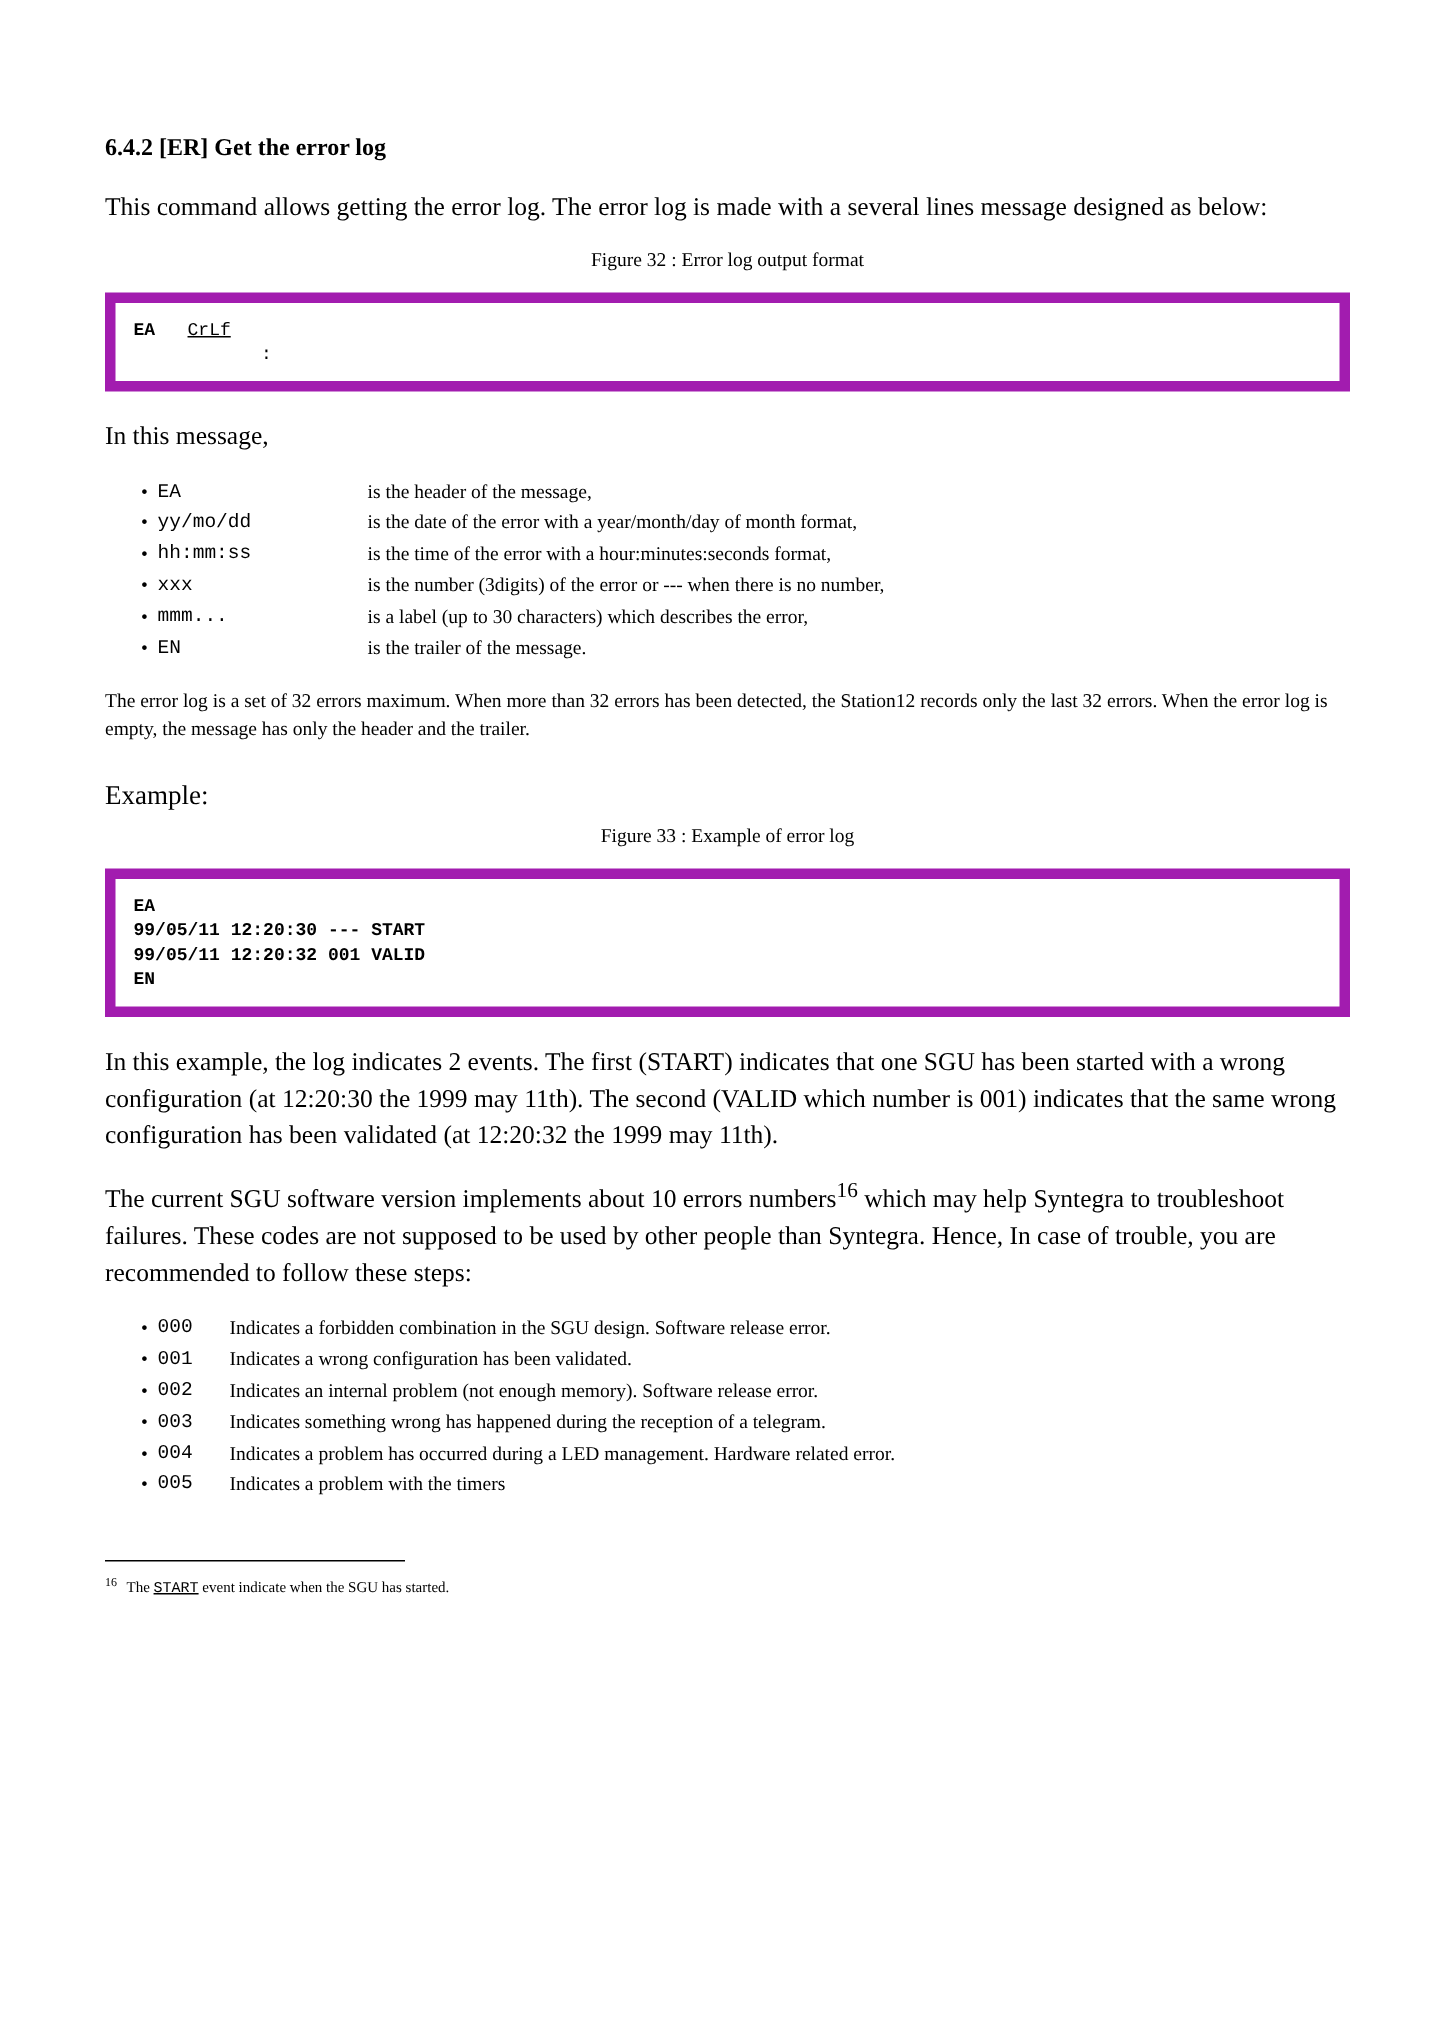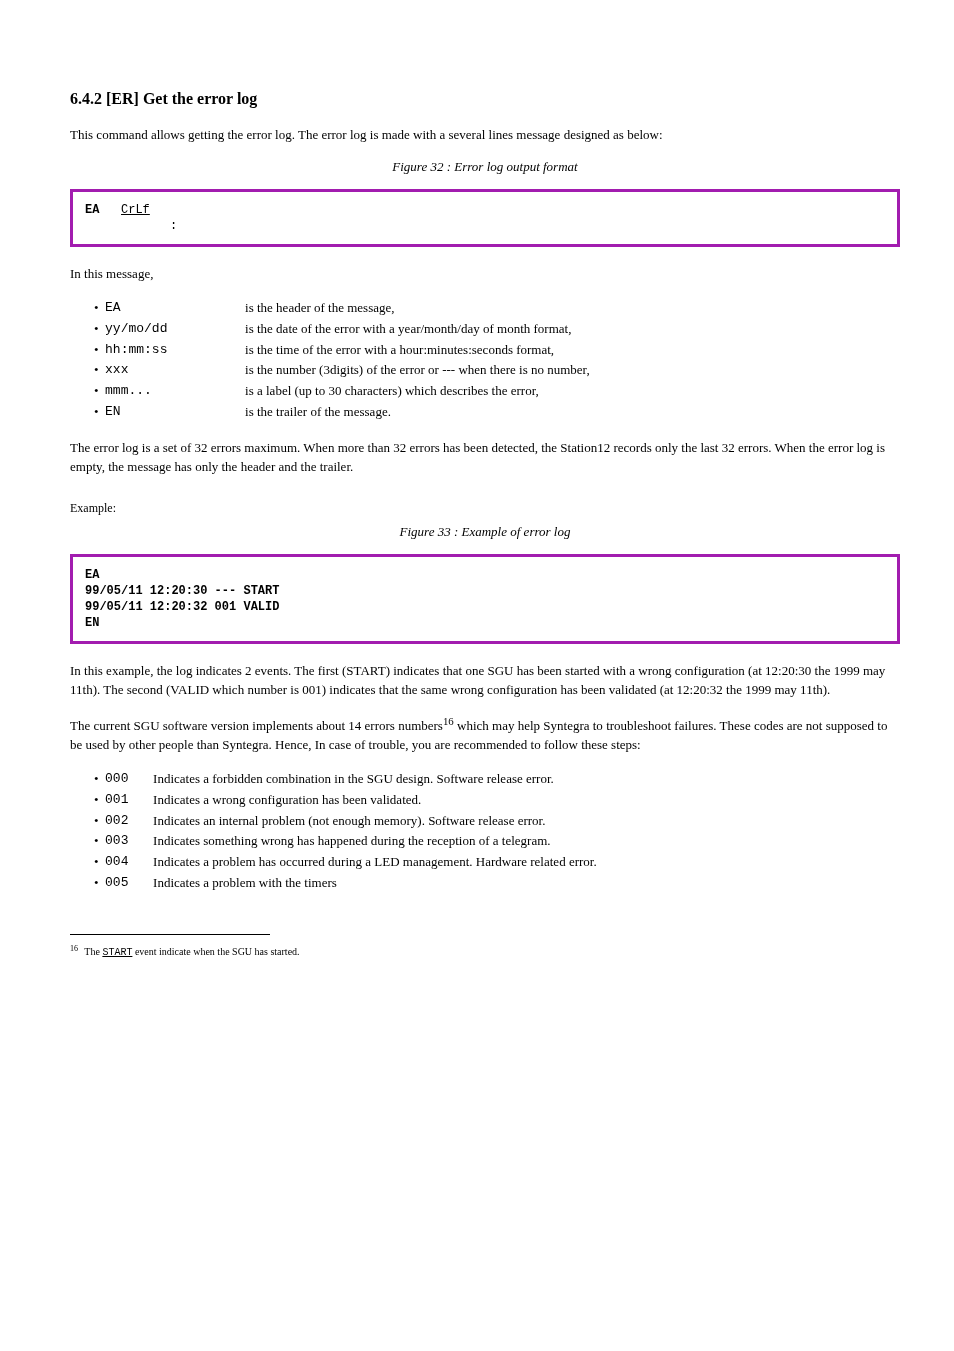--- a/index.html
+++ b/index.html
@@ -13,32 +13,31 @@
   }
   .page {
     padding: 90px 54px 60px 70px;
   }
   h2.section-title {
     font-size: 16px;
     font-weight: bold;
     margin: 0 0 18px 0;
   }
   p.body {
-    font-size: 13px;
+    font-size: 17px;
     line-height: 1.45;
     margin: 0 0 14px 0;
   }
   p.italic-center {
     font-size: 13px;
-    font-style: italic;
     text-align: center;
     margin: 8px 0 14px 0;
   }
   .code-box {
-    border: 3px solid #a21caf;
+    border: 7px solid #a21caf;
     padding: 10px 12px;
     margin: 10px 0 18px 0;
     font-family: "Courier New", Courier, monospace;
     font-size: 12px;
     line-height: 1.35;
     white-space: nowrap;
   }
   .mono-line { display: block; }
   .b { font-weight: bold; }
   .u { text-decoration: underline; }
@@ -87,21 +86,21 @@
     vertical-align: super;
     font-size: 8px;
     margin-right: 4px;
   }
   .page-num {
     text-align: center;
     font-size: 12px;
     margin-top: 50px;
   }
   .example-label {
-    font-size: 12px;
+    font-size: 18px;
     margin: 4px 0 6px 0;
   }
 </style>
 </head>
 <body>
 
 <div class="page">
 
   <h2 class="section-title">6.4.2 [ER] Get the error log</h2>
 
@@ -138,21 +137,21 @@
   <div class="code-box">
     <span class="mono-line b">EA</span>
     <span class="mono-line b">99/05/11 12:20:30 --- START</span>
     <span class="mono-line b">99/05/11 12:20:32 001 VALID</span>
     <span class="mono-line b">EN</span>
   </div>
 
   <p class="body">In this example, the log indicates 2 events. The first (START) indicates that one SGU has been started with a wrong configuration (at 12:20:30 the 1999 may 11th). The second (VALID which number is 001) indicates that the same wrong configuration has been validated (at 12:20:32 the 1999 may 11th).</p>
 
   <p class="body">
-    <span>The current SGU software version implements about 14 errors numbers</span><sup>16</sup><span> which may help Syntegra to</span>
+    <span>The current SGU software version implements about 10 errors numbers</span><sup>16</sup><span> which may help Syntegra to</span>
     <span>troubleshoot failures. These codes are not supposed to be used by other people than Syntegra. Hence, In case of trouble, you are recommended to follow these steps:</span>
   </p>
 
   <ul class="legend">
     <li>•&nbsp;&nbsp;<span class="term" style="min-width:48px">000</span><span>Indicates a forbidden combination in the SGU design. Software release error.</span></li>
     <li>•&nbsp;&nbsp;<span class="term" style="min-width:48px">001</span><span>Indicates a wrong configuration has been validated.</span></li>
     <li>•&nbsp;&nbsp;<span class="term" style="min-width:48px">002</span><span>Indicates an internal problem (not enough memory). Software release error.</span></li>
     <li>•&nbsp;&nbsp;<span class="term" style="min-width:48px">003</span><span>Indicates something wrong has happened during the reception of a telegram.</span></li>
     <li>•&nbsp;&nbsp;<span class="term" style="min-width:48px">004</span><span>Indicates a problem has occurred during a LED management. Hardware related error.</span></li>
     <li>•&nbsp;&nbsp;<span class="term" style="min-width:48px">005</span><span>Indicates a problem with the timers</span></li>

